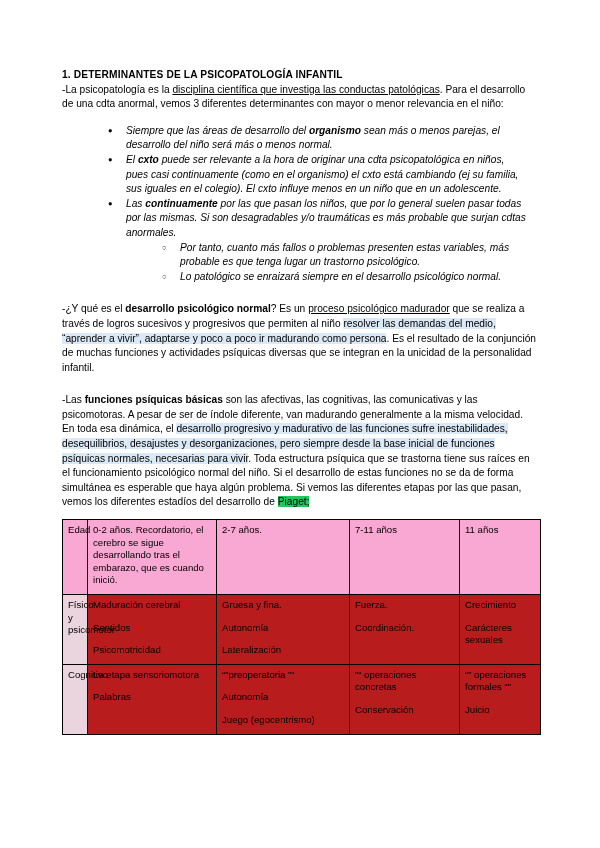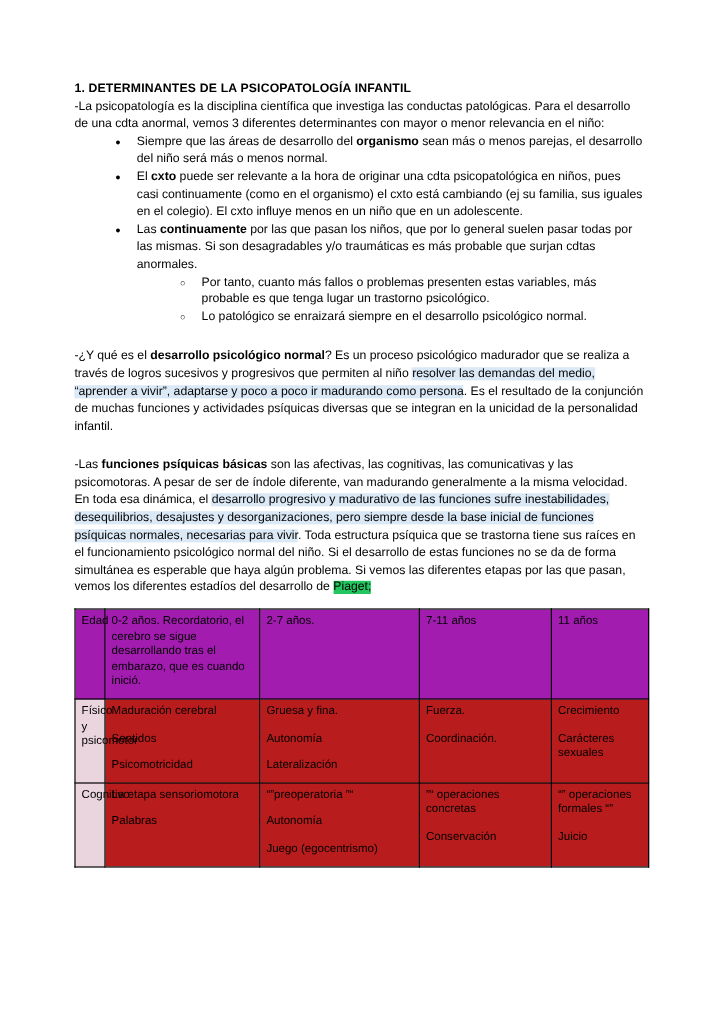--- a/index.html
+++ b/index.html
@@ -37,22 +37,23 @@
     margin: 0;
     text-align: left;
   }
 
   p.spaced {
     margin-top: 18px;
   }
 
   ul.level1 {
     list-style: none;
-    margin: 0;
+    margin: 12px;
     padding: 0 0 0 34px;
+    font-style: italic;
   }
   ul.level1 > li {
     position: relative;
     font-size: 10.2px;
     line-height: 14.6px;
     padding-left: 18px;
     margin: 0;
   }
   ul.level1 > li::before {
     content: "\25CF";
@@ -78,40 +79,40 @@
   ul.level2 > li::before {
     content: "\25CB";
     position: absolute;
     left: 0;
     top: -0.5px;
     font-size: 7.5px;
     line-height: 15.6px;
   }
 
   b, .bold { font-weight: bold; }
-  .underline { }
+  .underline { text-decoration: underline; }
   .hl-blue { background-color: #dbe9f6; }
   .hl-yellow { background-color: #22c55e; }
 
   table.piaget {
     border-collapse: collapse;
     width: 478px;
     margin-top: 9px;
     table-layout: fixed;
   }
   table.piaget td {
     border: 1px solid #000000;
     vertical-align: top;
     font-size: 9.6px;
     line-height: 12.6px;
     padding: 4px 5px 7px 5px;
     background: #b91c1c;
   }
   table.piaget tr.row-head td {
-    background: #a21caf;
+    background: #f9a8d4;
   }
   table.piaget td.rowlabel {
     background: #ead5de;
   }
   table.piaget td p {
     margin: 0 0 10px 0;
   }
   table.piaget td p:last-child {
     margin-bottom: 0;
   }

